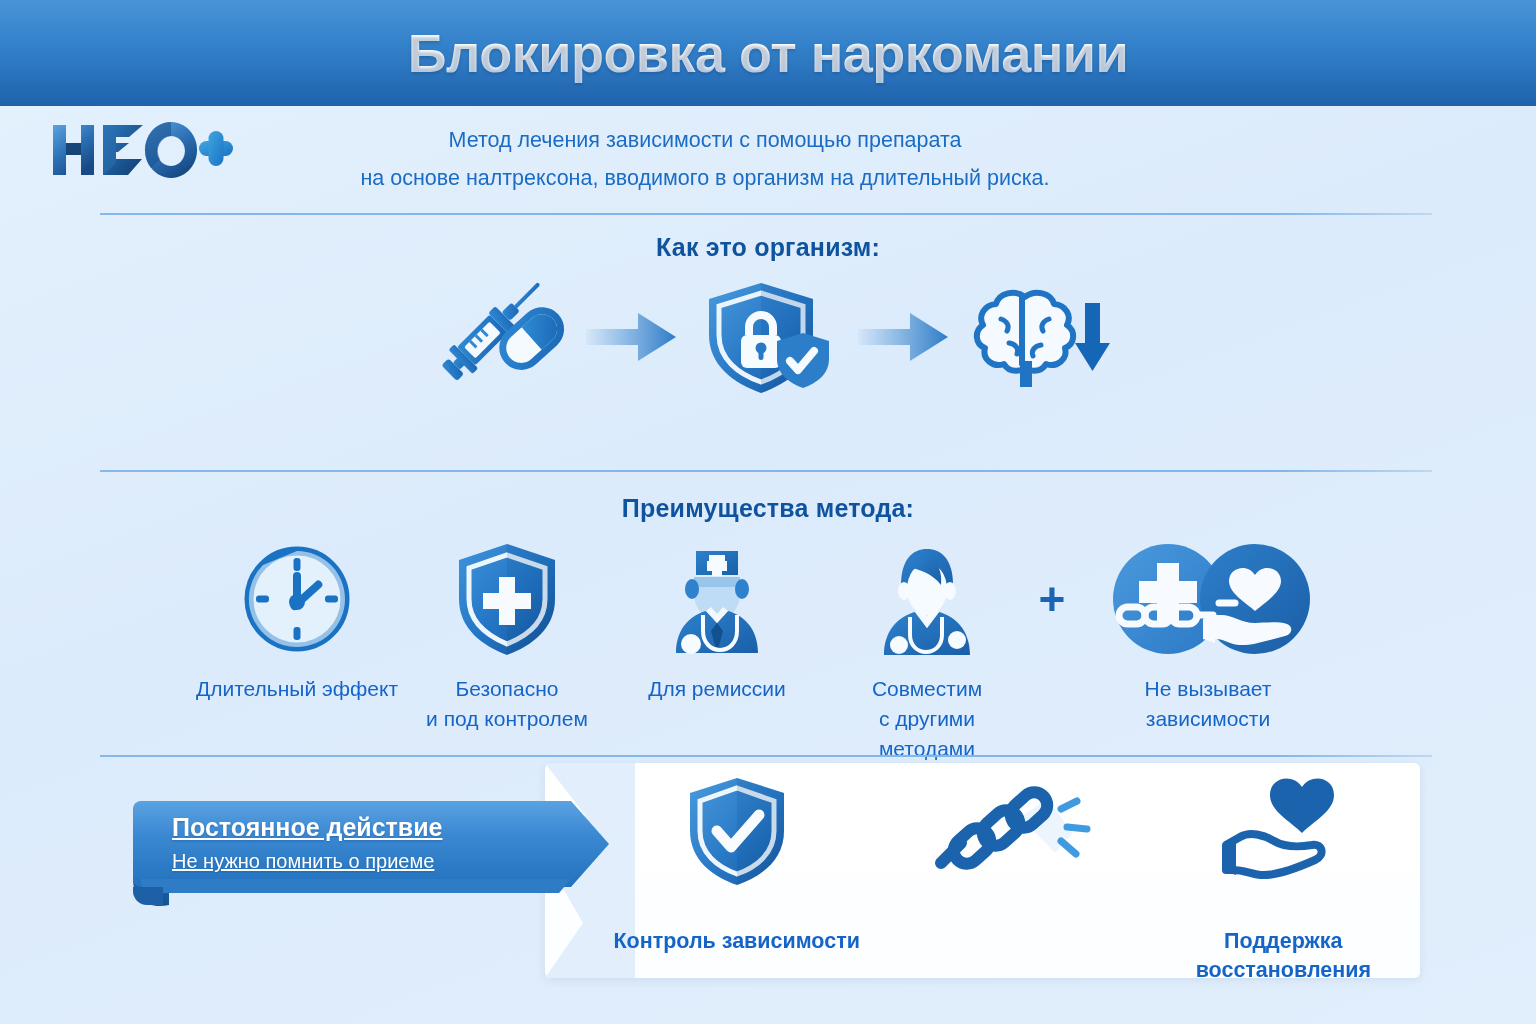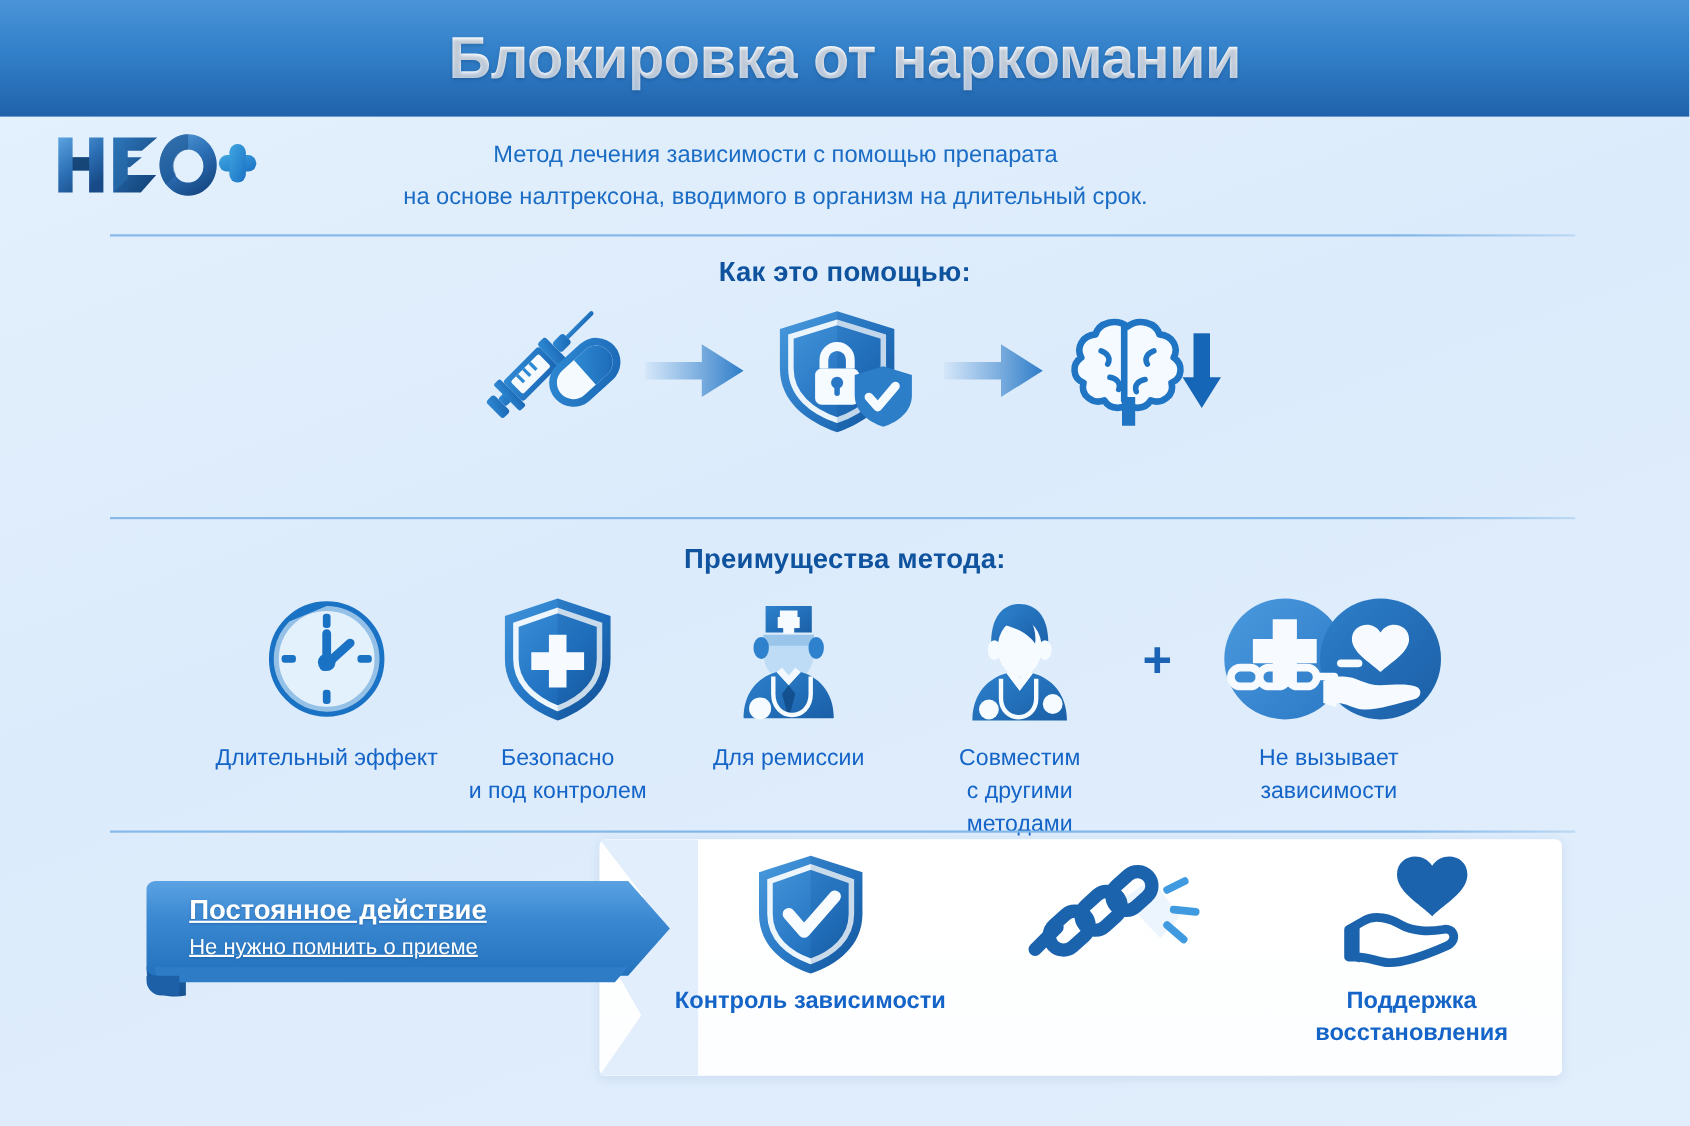--- a/index.html
+++ b/index.html
@@ -69,21 +69,21 @@
 
   
   .bottom-card{position:absolute;left:545px;top:763px;width:875px;height:215px;
     background:linear-gradient(180deg,#ffffff 0%,#fdfeff 100%);
     border-radius:6px;box-shadow:0 2px 10px rgba(40,90,150,.10);}
   .card-notch{position:absolute;left:545px;top:763px;width:90px;height:215px;overflow:hidden;}
   .card-notch svg{display:block;}
 
   .card-items{position:absolute;left:600px;top:775px;width:820px;height:200px;
     display:flex;justify-content:space-around;align-items:flex-start;}
-  .card-item{width:250px;display:flex;flex-direction:column;align-items:center;}
+  .card-item{width:250px;display:flex;flex-direction:column;align-items:center;gap:32px;}
   .card-ico{height:112px;display:flex;align-items:center;justify-content:center;}
   .card-lbl{margin-top:8px;text-align:center;color:#1565c8;
     font-size:21.5px;font-weight:bold;line-height:1.35;}
 
   
   .ribbon{position:absolute;left:133px;top:795px;width:500px;height:120px;}
   .ribbon svg{display:block;}
   .ribbon-text{position:absolute;left:172px;top:812px;width:400px;color:#fff;text-decoration:underline;}
   .ribbon-title{font-size:25px;font-weight:bold;line-height:1.25;
     text-shadow:0 1px 2px rgba(12,60,110,.35);}
@@ -127,26 +127,26 @@
       <path d="M124 3 a26 28 0 0 0 -20 46 l9 -9 a14 15 0 0 1 11 -23 z" fill="#1a5490" opacity=".6"></path>
 
       <rect x="152" y="22" width="34" height="15" rx="7.5" fill="url(#lgC)"></rect>
       <rect x="161.5" y="12" width="15" height="35" rx="7.5" fill="url(#lgC)"></rect>
       </svg>
 
   </div>
 
   <div class="subtitle">
     <div>Метод лечения зависимости с помощью препарата</div>
-    <div>на основе налтрексона, вводимого в организм на длительный срок.</div>
+    <div>на основе налтрексона, вводимого в организм на длительный риска.</div>
   </div>
 
   <div class="divider div1"></div>
 
-  <div class="sec-head h1">Как это помощью:</div>
+  <div class="sec-head h1">Как это организм:</div>
 
   <div class="how-icons">
 
     <div class="how-icon">
       <svg width="150" height="110" viewBox="0 0 150 110">
         <defs>
             <linearGradient id="sy" x1="0" y1="0" x2="1" y2="1">
           <stop offset="0%" stop-color="#2f8ad4"></stop>
               <stop offset="100%" stop-color="#1a66b4"></stop>
             </linearGradient>

